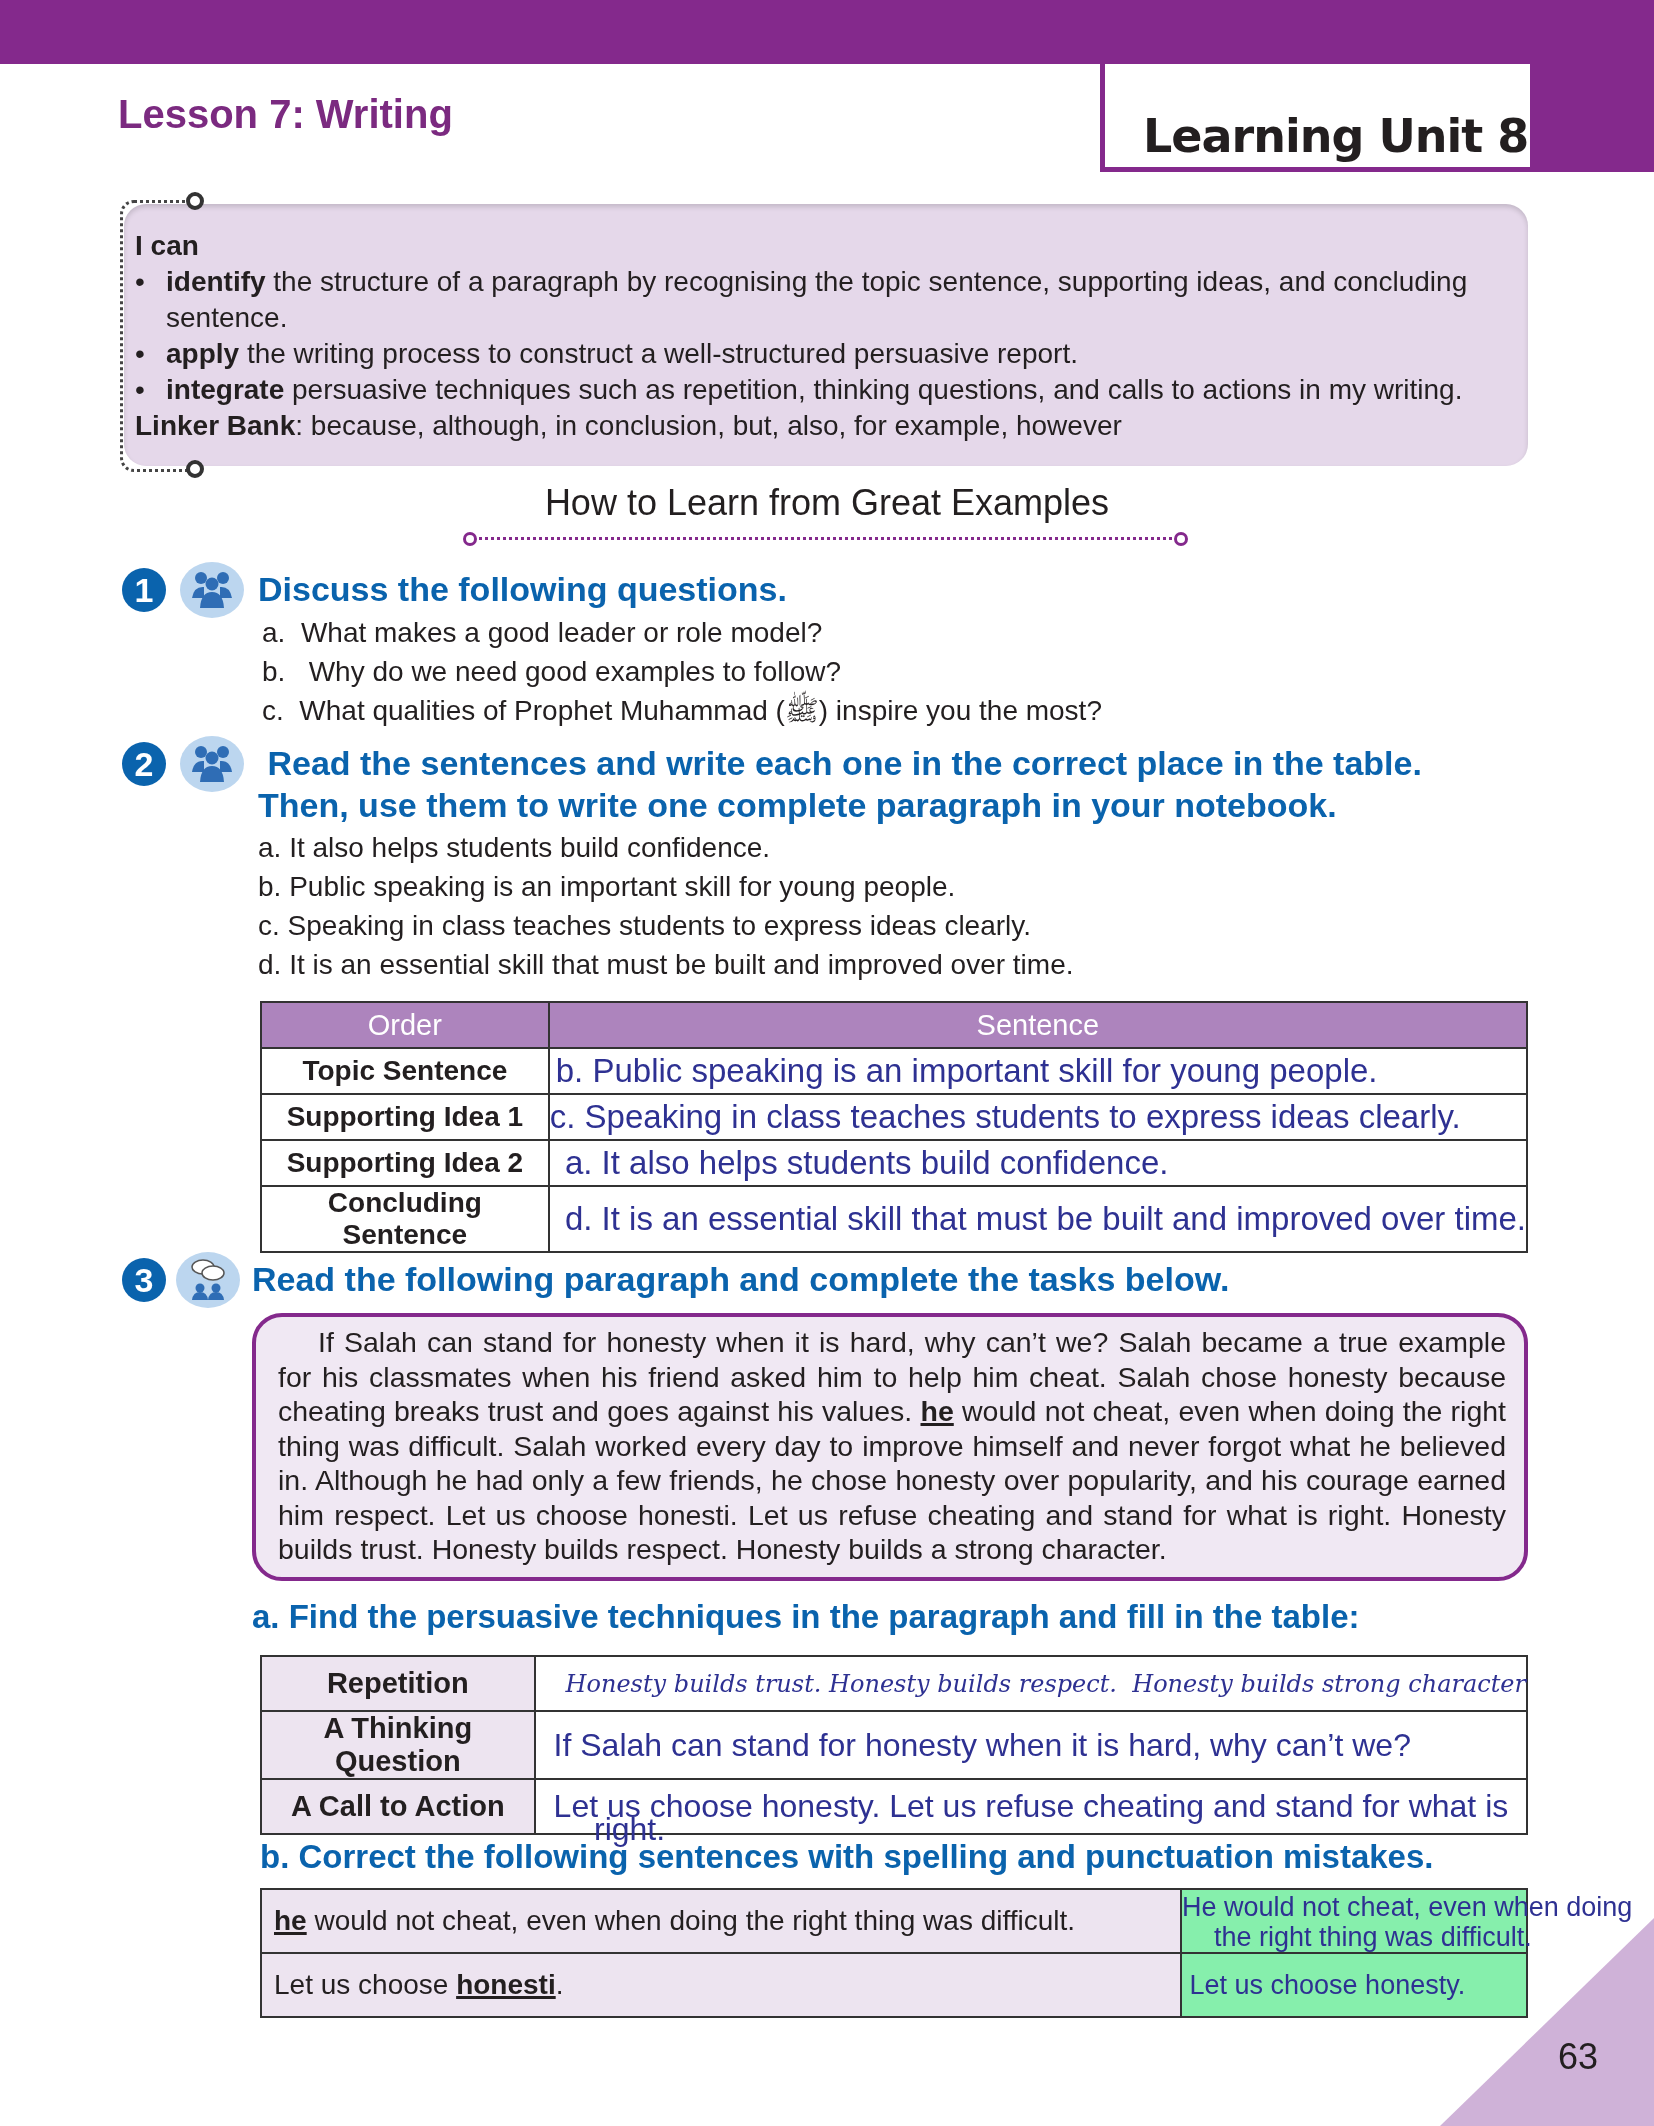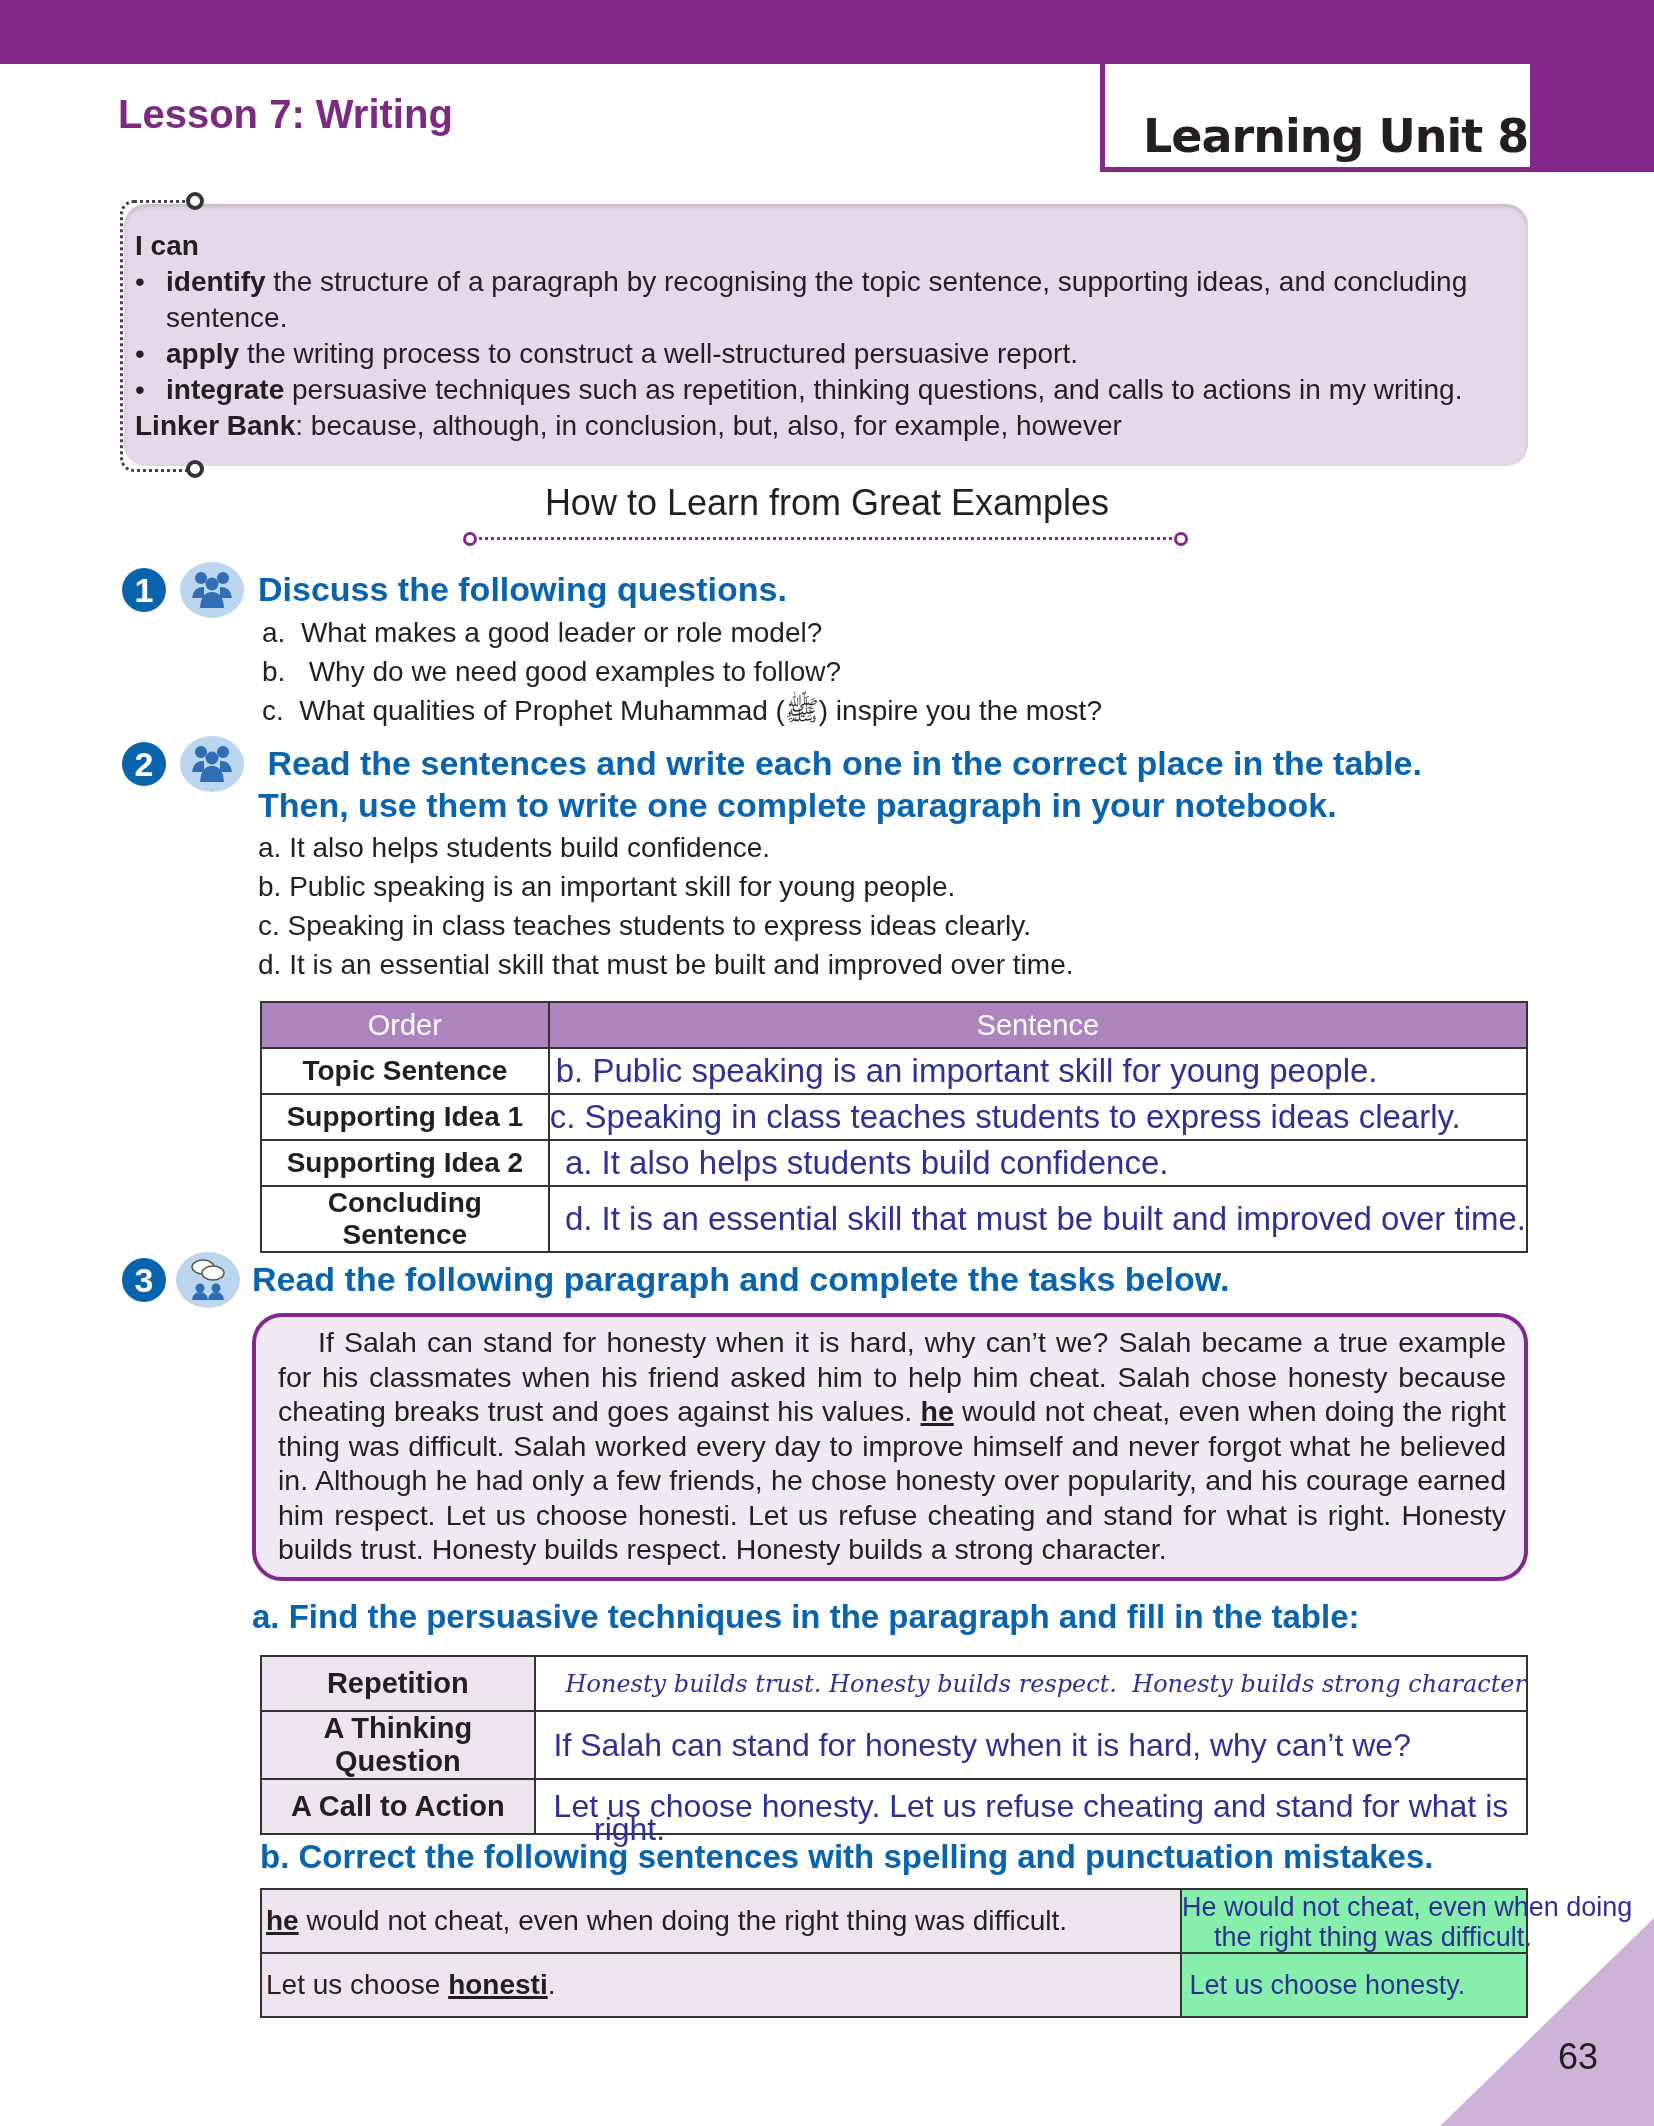--- a/index.html
+++ b/index.html
@@ -54,21 +54,21 @@
 
   .tech-table { left: 260px; top: 1655px; width: 1268px; }
   .tech-table td { height: 55px; border: 2px solid #333; }
   .tech-table td.lbl { width: 317px; background: #ede4f0; text-align: center; font-size: 29px; font-weight: bold; color: #231f20; }
   .tech-table td.ans { color: #2e3192; padding-left: 18px; font-size: 32px; white-space: nowrap; position: relative; }
   .tech-table td.ans.script { font-family: "DejaVu Serif", serif; font-style: italic; font-size: 24px; padding-left: 30px; }
   .overflow-line { position: absolute; color: #2e3192; font-size: 32px; }
 
   .fix-table { left: 260px; top: 1888px; width: 1268px; }
   .fix-table td { height: 64px; border: 2px solid #333; }
-  .fix-table td.wrong { width: 920px; background: #ede4f0; font-size: 28px; padding-left: 4px; color: #231f20; }
+  .fix-table td.wrong { width: 920px; background: #ede4f0; font-size: 28px; padding-left: 12px; color: #231f20; }
   .fix-table td.right { color: #2e3192; font-size: 27px; position: relative; background: #86efac; line-height: 30px; vertical-align: top; }
 
   .corner { position: absolute; left: 1440px; top: 1918px; width: 0; height: 0;
     border-left: 214px solid transparent; border-bottom: 208px solid #cfb2d8; }
   .page-num { position: absolute; left: 1558px; top: 2036px; font-size: 36px; color: #231f20; }
 </style>
 </head>
 <body>
 
 <div class="top-band"></div>

